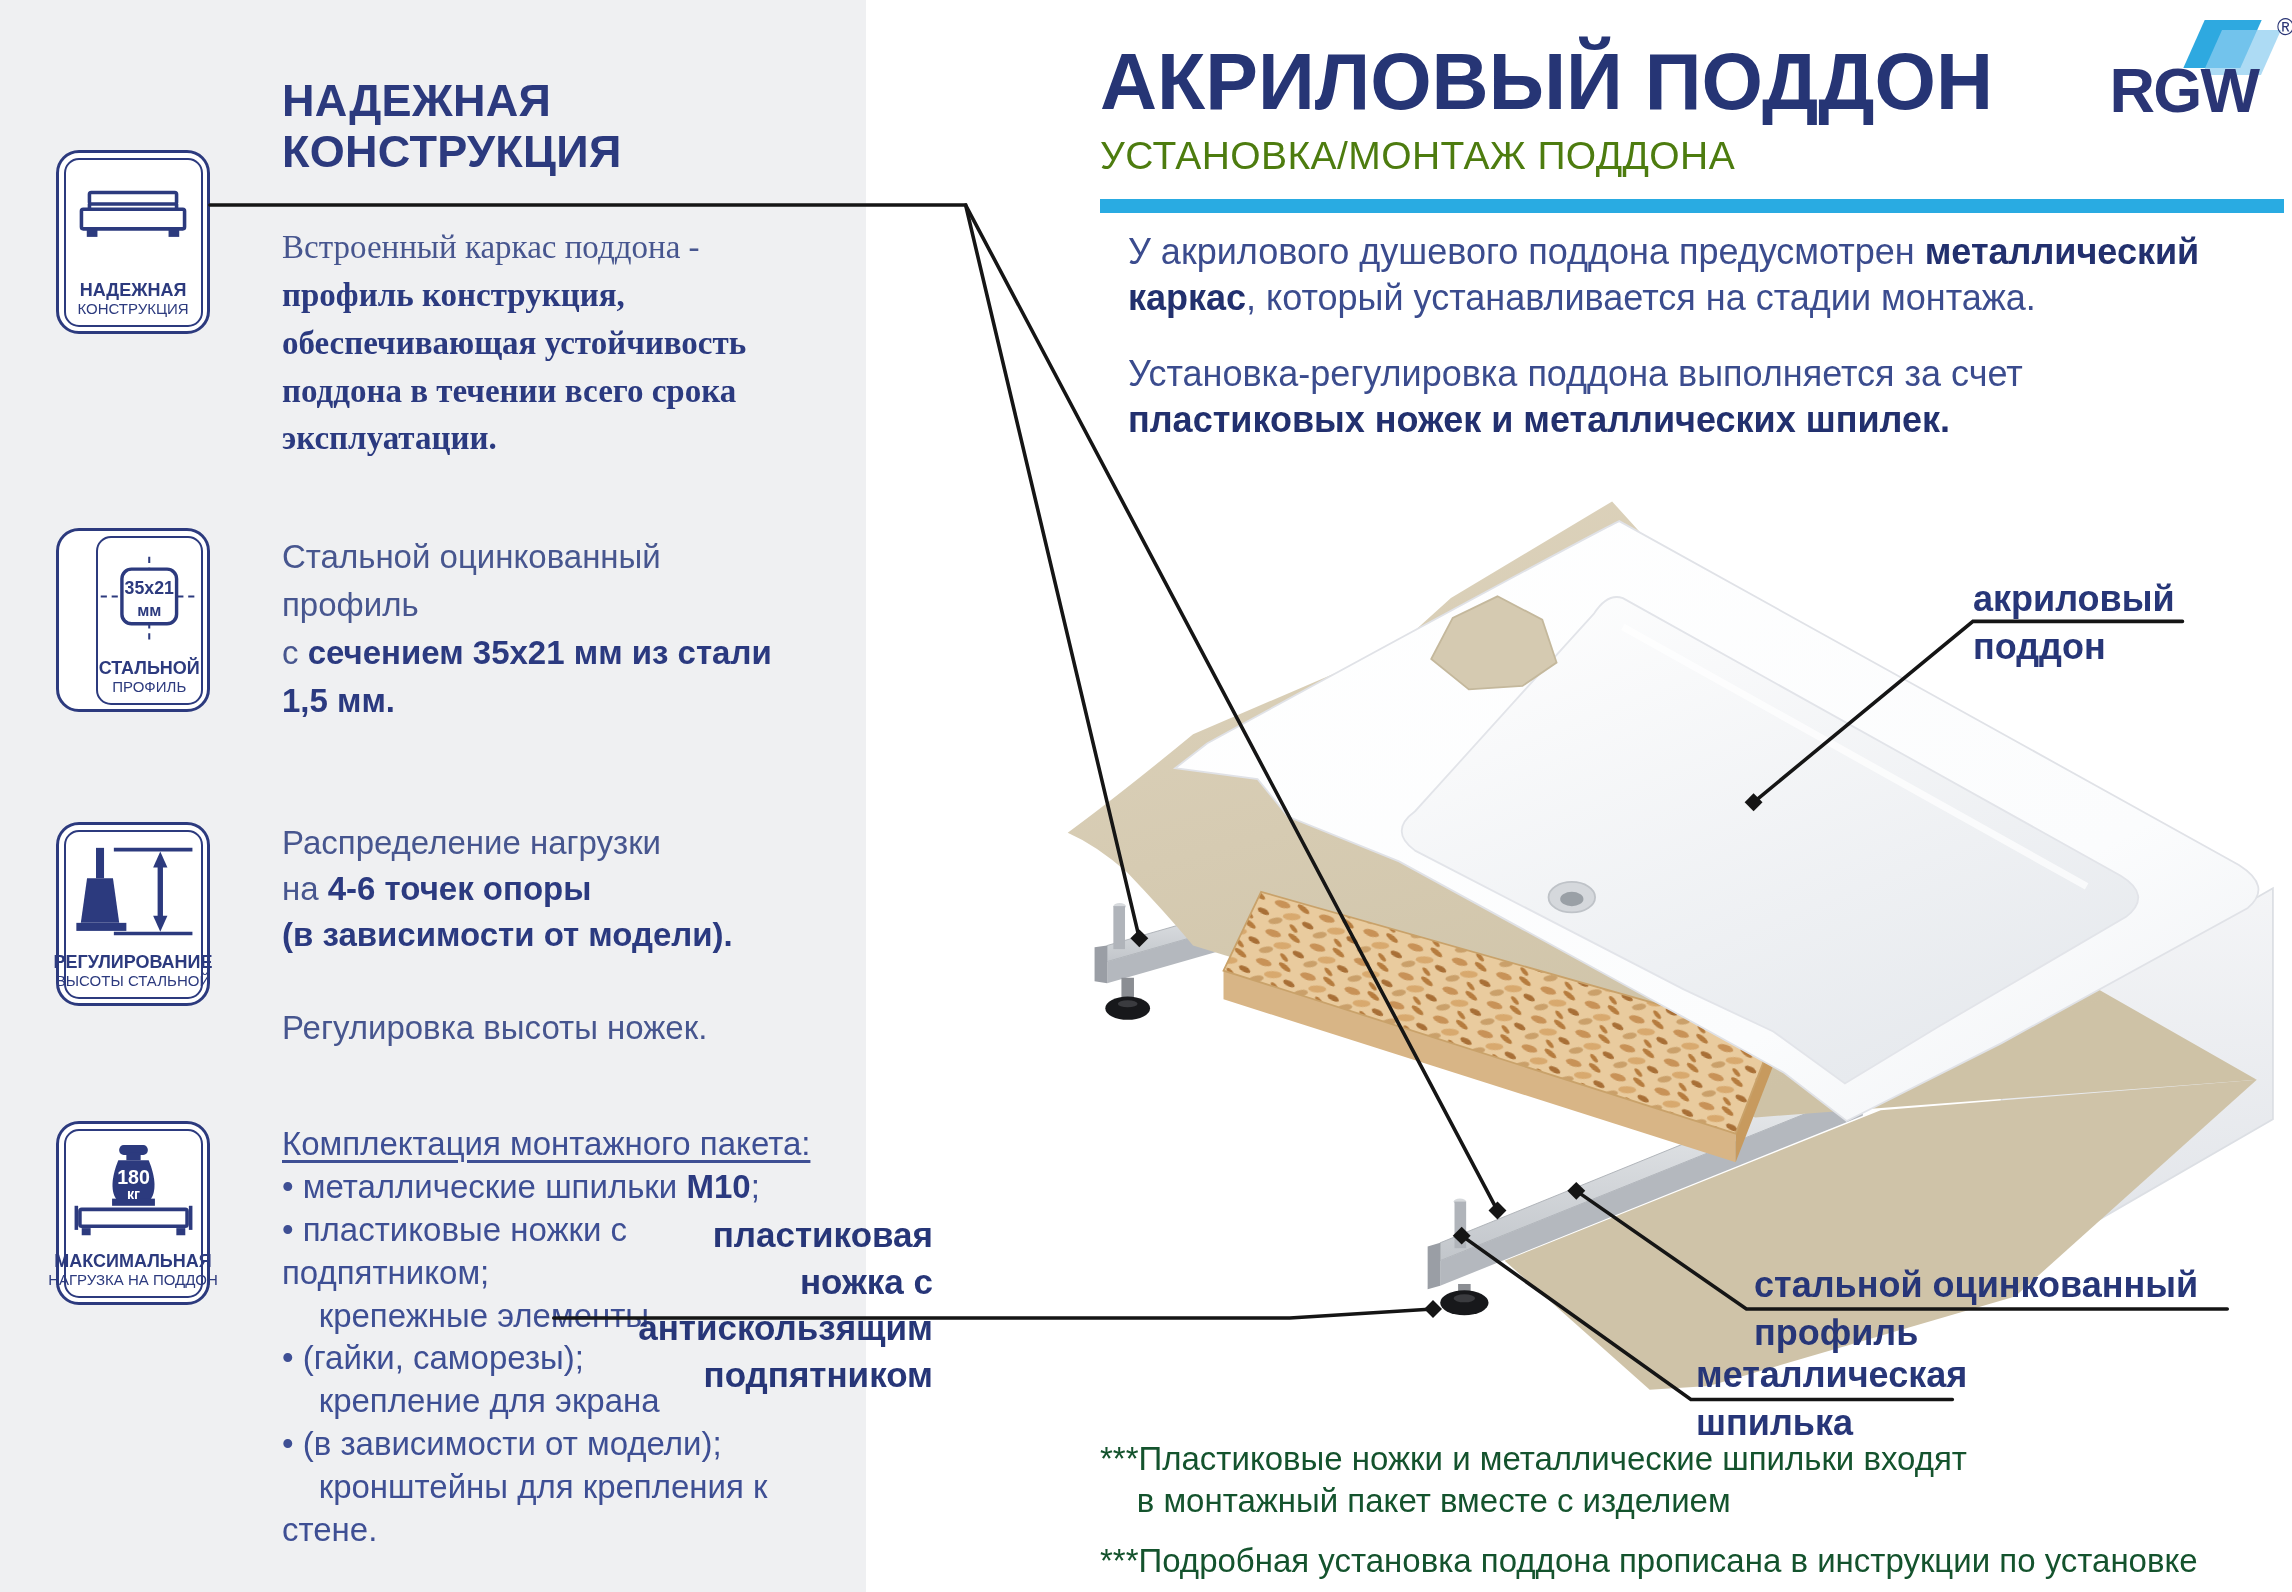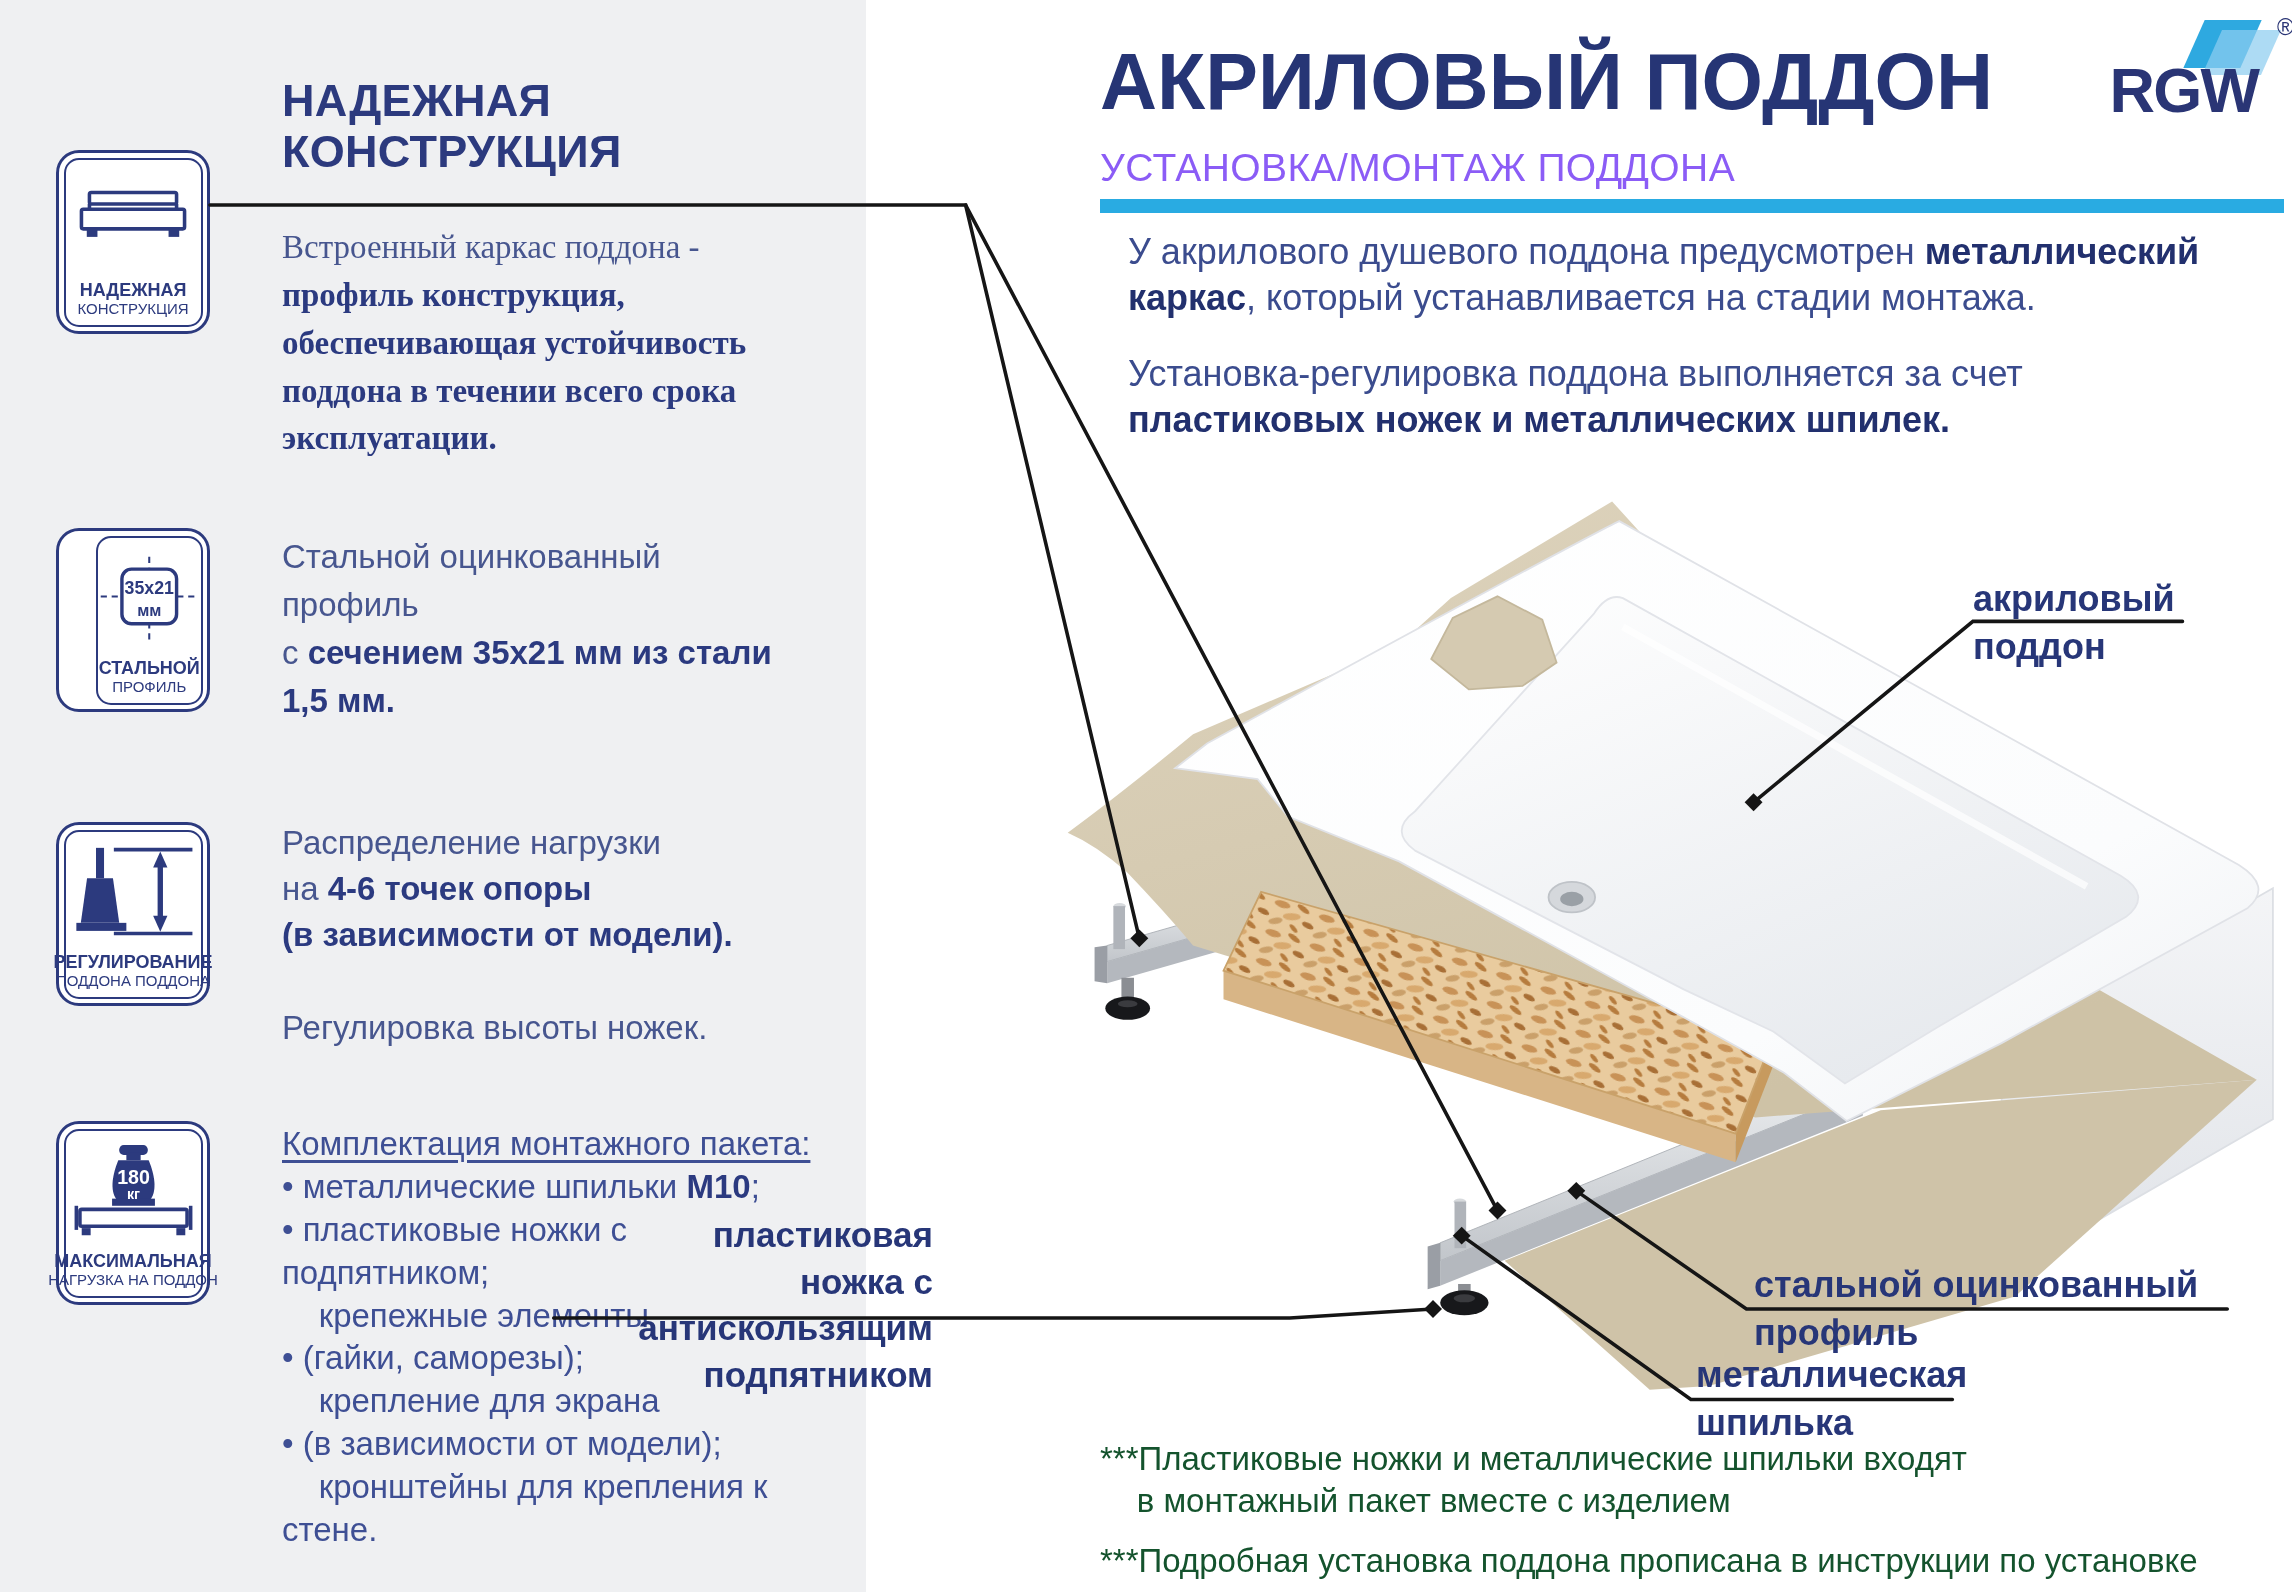--- a/index.html
+++ b/index.html
@@ -37,21 +37,21 @@
   .ibox-label{text-align:center;color:#2c3a7e;line-height:1.1;white-space:nowrap;}
   .ibox-label .l1{font-weight:bold;font-size:18px;display:block;}
   .ibox-label .l2{font-size:15px;display:block;}
   #ib1{top:150px;} #ib2{top:528px;padding-left:37px;} #ib3{top:822px;} #ib4{top:1121px;}
   
   .main-title{
     position:absolute;left:1100px;top:36px;font-size:79px;font-weight:800;
     color:#263575;letter-spacing:0px;white-space:nowrap;
   }
   .subtitle{
-    position:absolute;left:1100px;top:146px;font-size:39px;color:#8b5cf6;
+    position:absolute;left:1100px;top:134px;font-size:39px;color:#4d7c0f;
     letter-spacing:0.4px;white-space:nowrap;
   }
   .cyan-bar{position:absolute;left:1100px;top:199px;width:1184px;height:14.3px;background:#29abe2;}
   
   .logo{position:absolute;left:2106px;top:7.2px;width:186px;height:116px;}
   .logo .pg1{position:absolute;left:88px;top:12.5px;width:57px;height:48px;background:#2ea9e0;transform:skewX(-24deg);}
   .logo .pg2{position:absolute;left:106px;top:23px;width:59px;height:45px;background:#8ecdf0;opacity:.72;transform:skewX(-24deg);}
   .logo-text{position:absolute;left:3.6px;top:47px;font-size:63px;font-weight:800;color:#2a3575;letter-spacing:-1.8px;}
   .logo-reg{position:absolute;left:171px;top:7.2px;font-size:23px;color:#2a3575;}
   
@@ -166,21 +166,21 @@
           <rect x="97" y="20" width="6" height="62"></rect>
         </g>
         <g stroke="#2c3a7e" stroke-width="4">
           <line x1="48" y1="4" x2="136" y2="4"></line>
           <line x1="48" y1="98" x2="136" y2="98"></line>
         </g>
       </svg>
     </div>
     <div class="ibox-label">
       <span class="l1">РЕГУЛИРОВАНИЕ</span>
-      <span class="l2">ПОДДОНА ПОДДОНА</span>
+      <span class="l2">ВЫСОТЫ СТАЛЬНОЙ</span>
     </div>
   </div>
 </div>
 
 <div class="ibox" id="ib4">
   <div class="ibox-inner">
     <div class="ibox-art">
       <svg width="125" height="97" viewBox="0 0 140 108">
         <g fill="#2c3a7e">
           <rect x="54" y="2" width="32" height="11" rx="5"></rect>

